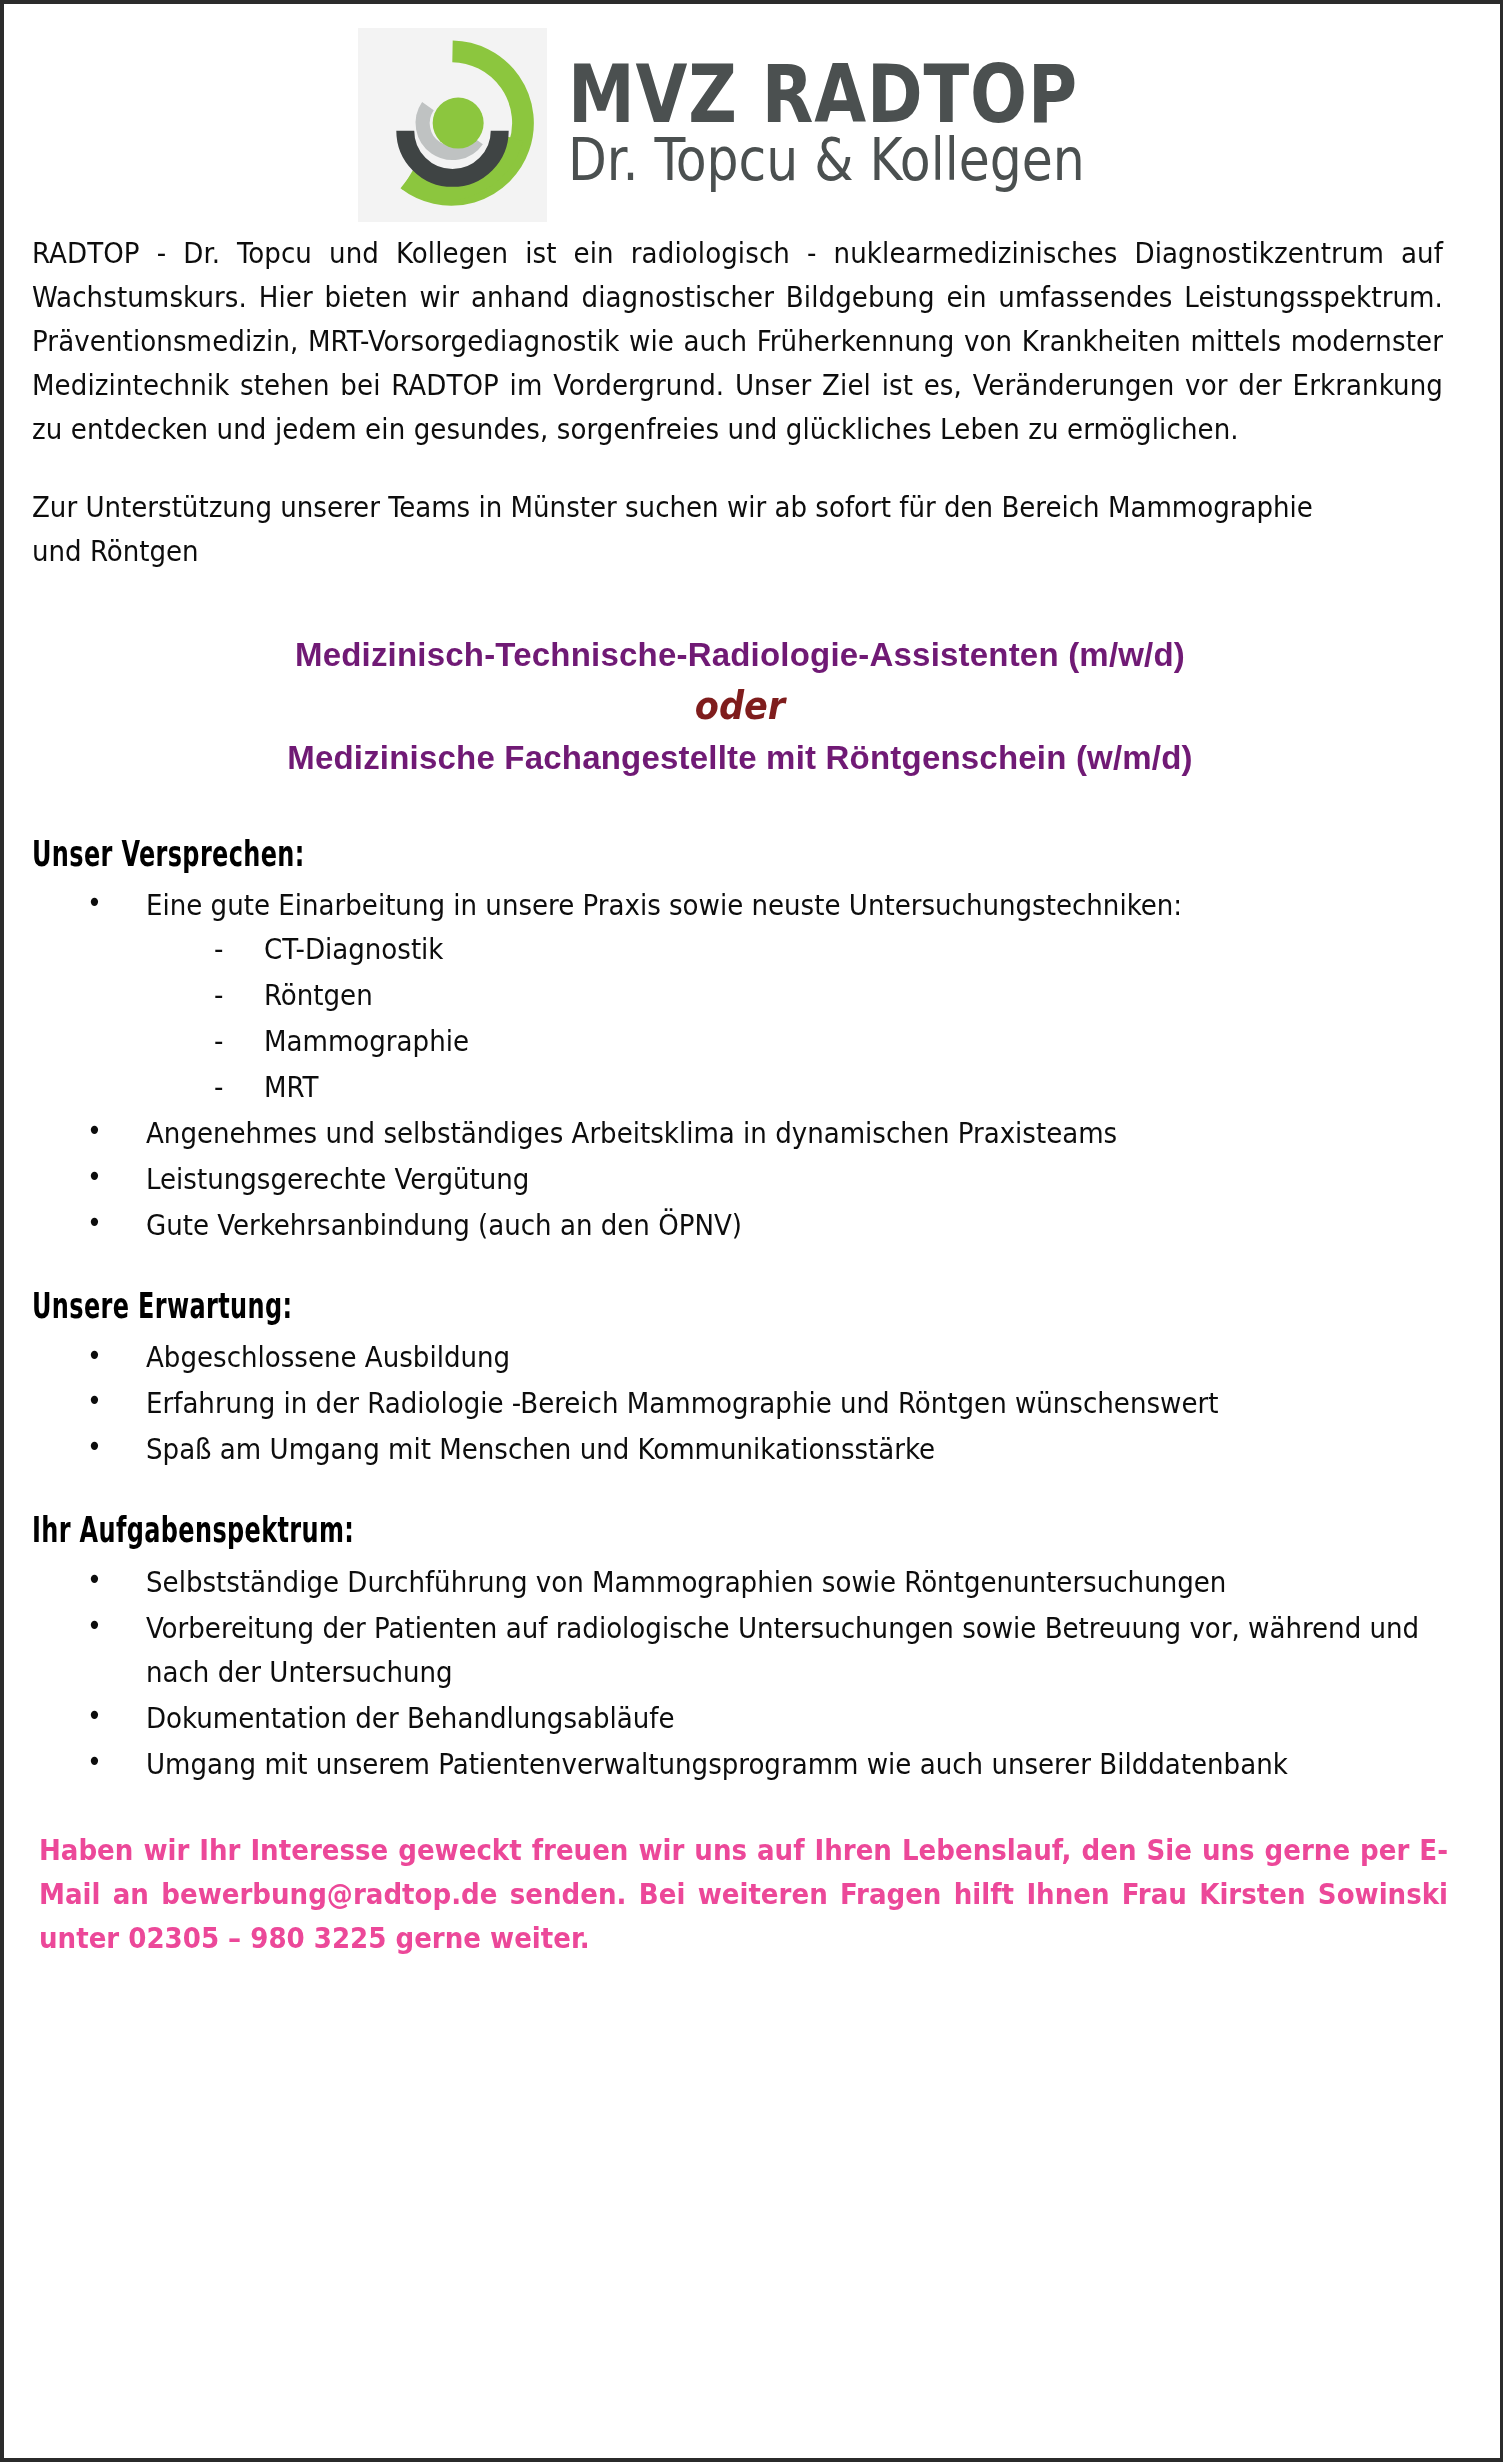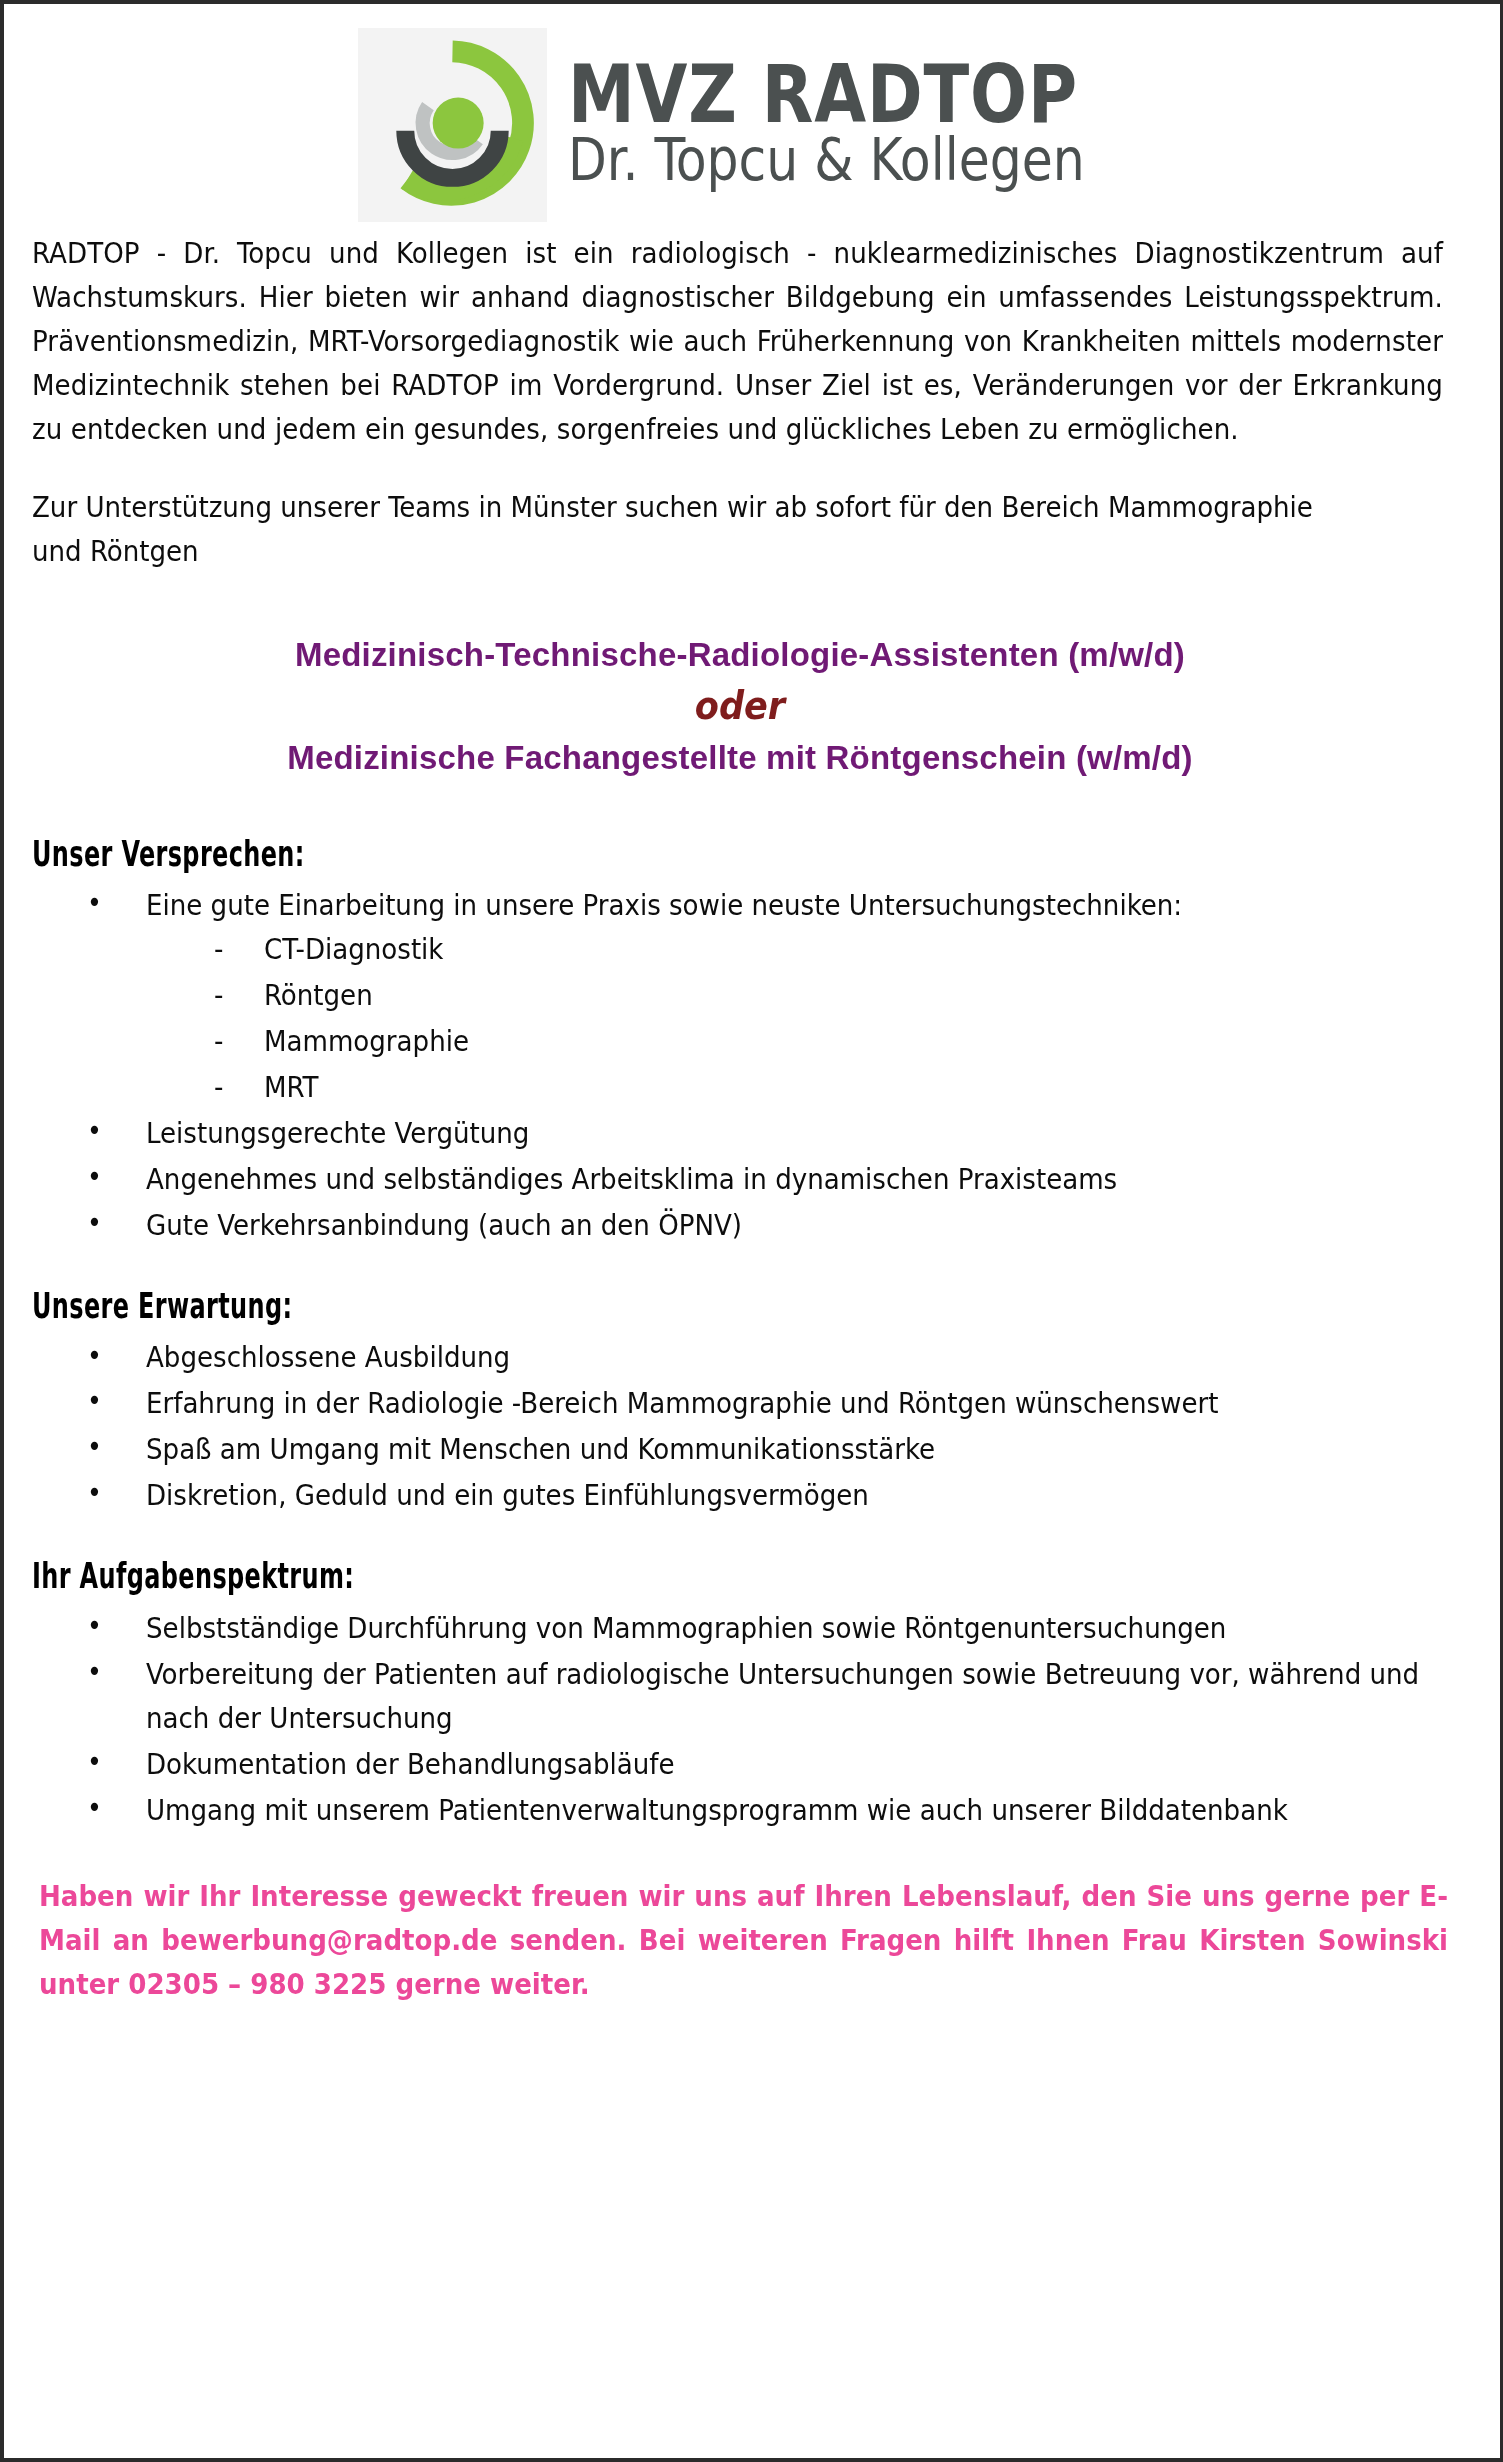--- a/index.html
+++ b/index.html
@@ -238,35 +238,34 @@
       <ul class="bullets">
         <li>
           <span>Eine gute Einarbeitung in unsere Praxis sowie neuste Untersuchungstechniken:</span>
           <ul class="sub">
             <li>CT-Diagnostik</li>
             <li>Röntgen</li>
             <li>Mammographie</li>
             <li>MRT</li>
           </ul>
         </li>
+        <li>Angenehmes und selbständiges Arbeitsklima in dynamischen Praxisteams</li>
         <li>Leistungsgerechte Vergütung</li>
-        <li>Angenehmes und selbständiges Arbeitsklima in dynamischen Praxisteams</li>
         <li>Gute Verkehrsanbindung (auch an den ÖPNV)</li>
       </ul>
     </div>
 
     <div class="spacer-md"></div>
 
     <div class="section">
       <div class="section-heading">Unsere Erwartung:</div>
       <ul class="bullets">
         <li>Abgeschlossene Ausbildung</li>
         <li>Erfahrung in der Radiologie -Bereich Mammographie und Röntgen wünschenswert</li>
         <li>Spaß am Umgang mit Menschen und Kommunikationsstärke</li>
-        <li>Diskretion, Geduld und ein gutes Einfühlungsvermögen</li>
       </ul>
     </div>
 
     <div class="spacer-md"></div>
 
     <div class="section">
       <div class="section-heading">Ihr Aufgabenspektrum:</div>
       <ul class="bullets">
         <li>Selbstständige Durchführung von Mammographien sowie Röntgenuntersuchungen</li>
         <li>Vorbereitung der Patienten auf radiologische Untersuchungen sowie Betreuung vor, während und nach der Untersuchung</li>

